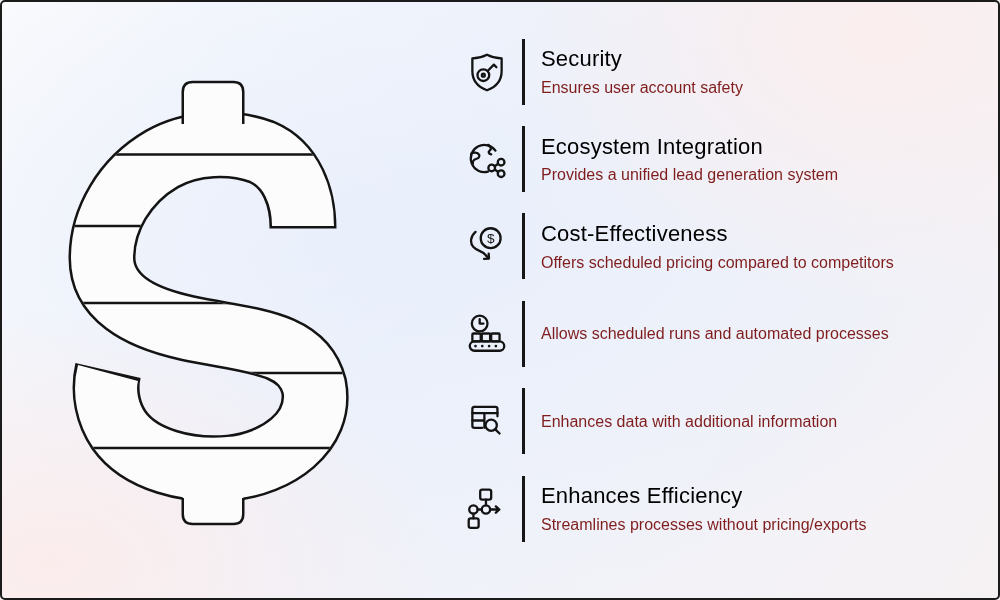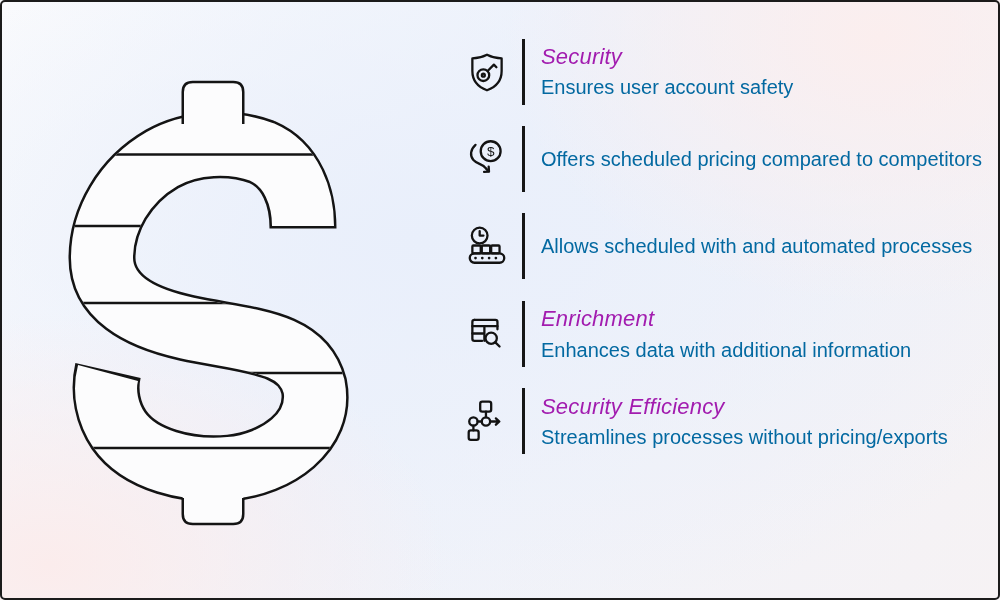--- a/index.html
+++ b/index.html
@@ -30,25 +30,25 @@
     width:46px;height:46px;flex:0 0 46px;
     display:flex;align-items:center;justify-content:center;
   }
   .divider{
     width:3px;height:66px;flex:0 0 3px;
     background:#161616;
     margin-left:12px;margin-right:16px;
   }
   .texts{display:flex;flex-direction:column;justify-content:center;}
   .feature-title{
-    font-size:22px;line-height:1.15;color:#a21caf;
-    font-weight:500;letter-spacing:.2px;margin:0 0 6px 0;font-style:italic;
+    font-size:22px;line-height:1.15;color:#000000;
+    font-weight:500;letter-spacing:.2px;margin:0 0 6px 0;
   }
   .feature-desc{
-    font-size:20px;line-height:1.2;color:#0369a1;margin:0;
+    font-size:16px;line-height:1.2;color:#7f1d1d;margin:0;
   }
   svg .ink{stroke:#131313;stroke-width:2.2;fill:none;stroke-linecap:round;stroke-linejoin:round;}
   svg text.coin-dollar-glyph{font-family:"Liberation Sans","DejaVu Sans",sans-serif;}
 </style>
 </head>
 <body>
 
 <div class="dollar-wrap">
   <svg width="420" height="600" viewBox="0 0 420 600">
     <defs>
@@ -88,32 +88,51 @@
         <path class="ink" d="M 22.6 21 L 28.6 15 M 28.6 15 L 31 17.4"></path>
       </svg>
     </div>
     <div class="divider"></div>
     <div class="texts">
       <p class="feature-title">Security</p>
       <p class="feature-desc">Ensures user account safety</p>
     </div>
   </div>
 
+  <div class="feature-row">
+    <div class="icon-box">
+      <svg width="46" height="46" viewBox="0 0 44 44">
+        <path class="ink" d="M 22.9 34.1 A 13 13 0 1 1 30.1 14.0"></path>
+        <path class="ink" d="M 6.8 17 C 9 15.5 13 15.5 14.5 18 C 15.5 20 13.5 21.5 11.5 22 C 9 22.7 8.2 24.5 8.5 26.5"></path>
+        <path class="ink" d="M 23 8.5 C 26 10 26.5 12.5 24.5 14 C 23 15.2 23.5 17 26 17.5"></path>
+        <circle class="ink" cx="26.5" cy="30.5" r="3.2"></circle>
+        <circle class="ink" cx="35.5" cy="25" r="3.2"></circle>
+        <circle class="ink" cx="35.5" cy="36" r="3.2"></circle>
+        <path class="ink" d="M 29.4 28.9 L 32.7 26.6 M 29.4 32.1 L 32.7 34.4"></path>
+      </svg>
+    </div>
+    <div class="divider"></div>
+    <div class="texts">
+      <p class="feature-title">Ecosystem Integration</p>
+      <p class="feature-desc">Provides a unified lead generation system</p>
+    </div>
+  </div>
 
   <div class="feature-row">
     <div class="icon-box">
       <svg width="46" height="46" viewBox="0 0 44 44">
         <circle class="ink" cx="25.5" cy="14.5" r="9.5"></circle>
         <text class="coin-dollar-glyph" x="25.5" y="19" font-size="13" text-anchor="middle" fill="#131313">$</text>
         <path class="ink" d="M 11 8.5 C 6 13 5.5 19 9 23 C 12.5 27 17.5 26.5 20.5 30.5 L 23.3 33.6"></path>
         <path class="ink" d="M 23.6 29.3 L 23.9 34 L 19.2 34.3"></path>
       </svg>
     </div>
     <div class="divider"></div>
     <div class="texts">
+      <p class="feature-title">Cost-Effectiveness</p>
       <p class="feature-desc">Offers scheduled pricing compared to competitors</p>
     </div>
   </div>
 
   <div class="feature-row">
     <div class="icon-box">
       <svg width="46" height="46" viewBox="0 0 44 44">
         <circle class="ink" cx="15" cy="12" r="7.5"></circle>
         <path class="ink" d="M 15 7.8 L 15 12 L 18.6 12"></path>
         <rect class="ink" x="5.5" y="29" width="33" height="9" rx="4.5"></rect>
@@ -121,56 +140,55 @@
         <circle cx="17.5" cy="33.5" r="1.3" fill="#131313"></circle>
         <circle cx="24" cy="33.5" r="1.3" fill="#131313"></circle>
         <circle cx="30.5" cy="33.5" r="1.3" fill="#131313"></circle>
         <rect class="ink" x="8" y="21.5" width="8" height="7.5" rx="1"></rect>
         <rect class="ink" x="17" y="21.5" width="8" height="7.5" rx="1"></rect>
         <rect class="ink" x="26" y="21.5" width="8" height="7.5" rx="1"></rect>
       </svg>
     </div>
     <div class="divider"></div>
     <div class="texts">
-      <p class="feature-desc">Allows scheduled with and automated processes</p>
+      <p class="feature-desc">Allows scheduled runs and automated processes</p>
     </div>
   </div>
 
   <div class="feature-row">
     <div class="icon-box">
       <svg width="46" height="46" viewBox="0 0 44 44">
         <path class="ink" d="M 10 8.5 L 30 8.5 Q 32 8.5 32 10.5 L 32 17.5"></path>
         <path class="ink" d="M 10 8.5 Q 8 8.5 8 10.5 L 8 26.5 Q 8 28.5 10 28.5 L 17.5 28.5"></path>
         <path class="ink" d="M 8 14.5 L 32 14.5"></path>
         <path class="ink" d="M 8 21.5 L 18.5 21.5"></path>
         <path class="ink" d="M 19.5 14.5 L 19.5 28.5"></path>
         <circle class="ink" cx="26" cy="26" r="5.4"></circle>
         <path class="ink" d="M 30 30 L 34 34"></path>
       </svg>
     </div>
     <div class="divider"></div>
     <div class="texts">
-      <p class="feature-title">Enrichment</p>
       <p class="feature-desc">Enhances data with additional information</p>
     </div>
   </div>
 
   <div class="feature-row">
     <div class="icon-box">
       <svg width="46" height="46" viewBox="0 0 44 44">
         <rect class="ink" x="15.5" y="3.5" width="10.5" height="9.5" rx="2"></rect>
         <circle class="ink" cx="9" cy="22.5" r="4"></circle>
         <circle class="ink" cx="21" cy="22.5" r="4"></circle>
         <path class="ink" d="M 13 22.5 L 17 22.5"></path>
         <path class="ink" d="M 21 18.5 L 21 13"></path>
         <path class="ink" d="M 25 22.5 L 33.5 22.5 M 30.5 19.5 L 33.8 22.5 L 30.5 25.5"></path>
         <path class="ink" d="M 9 26.5 L 9 31"></path>
         <rect class="ink" x="4.5" y="31" width="9.5" height="9" rx="2"></rect>
       </svg>
     </div>
     <div class="divider"></div>
     <div class="texts">
-      <p class="feature-title">Security Efficiency</p>
+      <p class="feature-title">Enhances Efficiency</p>
       <p class="feature-desc">Streamlines processes without pricing/exports</p>
     </div>
   </div>
 
 </div>
 
 </body></html>

